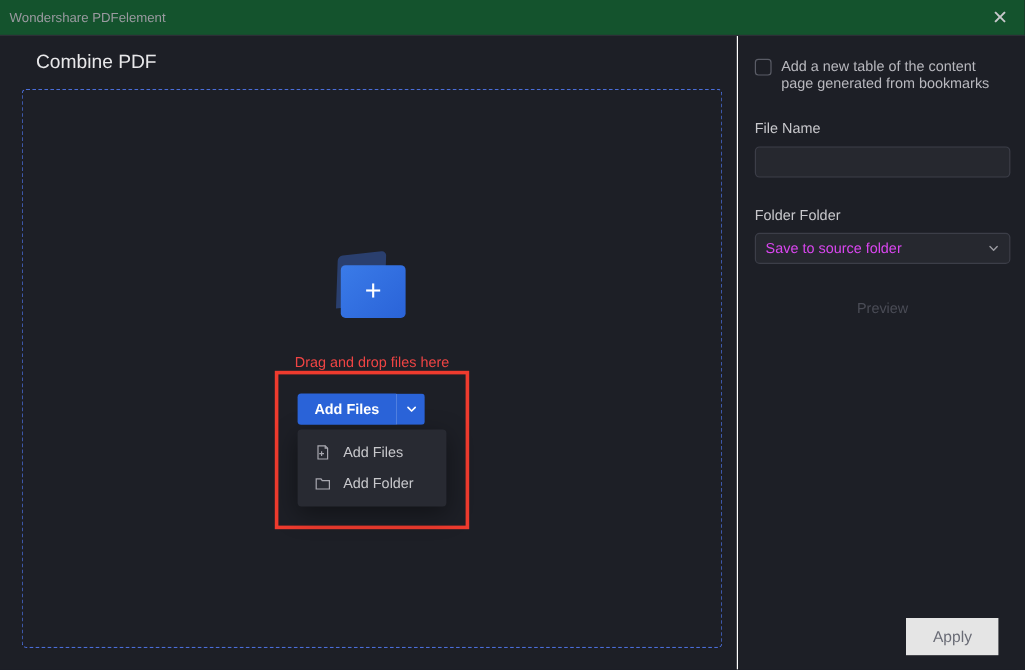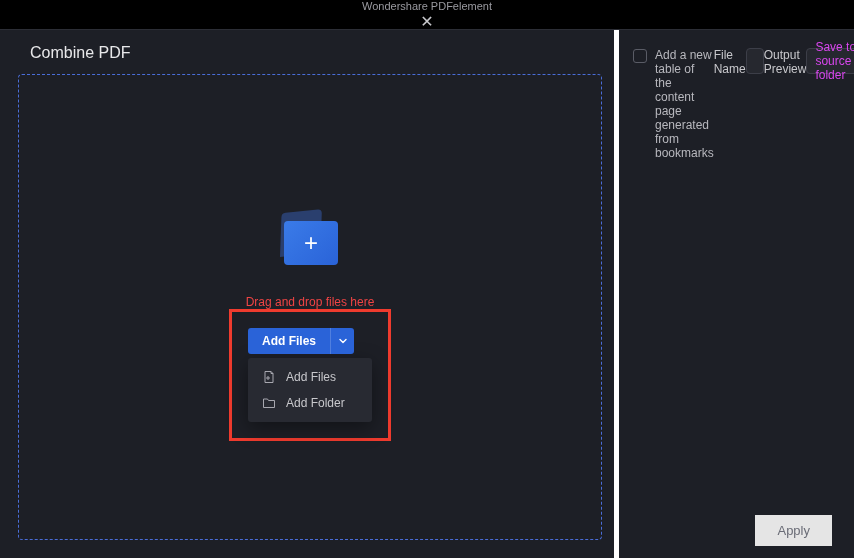--- a/index.html
+++ b/index.html
@@ -7,27 +7,26 @@
       width: 854px;
       height: 558px;
       background: #1d1f26;
       font-family: -apple-system, BlinkMacSystemFont, "Segoe UI", sans-serif;
       color: #c8c8cc;
       overflow: hidden;
       position: relative;
     }
     .titlebar {
       height: 30px;
-      background: #000000;
+      background: #14532d;
       display: flex;
       align-items: center;
       justify-content: space-between;
       padding: 0 8px;
       border-bottom: 1px solid #2c2e36;
-      flex-direction: column;
     }
     .titlebar-title {
       font-size: 11px;
       color: #9a9aa0;
     }
     .titlebar-close {
       font-size: 16px;
       color: #c8c8cc;
       cursor: pointer;
       padding: 0 6px;
@@ -147,23 +146,23 @@
     .dd-icon {
       width: 14px;
       height: 14px;
       display: flex;
       align-items: center;
       justify-content: center;
     }
     .sidebar {
       width: 240px;
       padding: 18px 12px 18px 14px;
-      border-left: 5px solid #ffffff;
-      display: flex;
-      flex-direction: row;
+      border-left: 1px solid #ffffff;
+      display: flex;
+      flex-direction: column;
     }
     .checkbox-row {
       display: flex;
       gap: 8px;
       font-size: 12px;
       color: #b8b8be;
       margin-bottom: 24px;
     }
     .checkbox {
       width: 14px;
@@ -283,21 +282,21 @@
 
   <div class="sidebar">
     <div class="checkbox-row">
       <div class="checkbox"></div>
       <span>Add a new table of the content page generated from bookmarks</span>
     </div>
 
     <div class="field-label">File Name</div>
     <input class="text-input" type="text" value="" style="">
 
-    <div class="field-label">Output Preview</div>
+    <div class="field-label">Folder Folder</div>
     <div class="select-field">
       <span>Save to source folder</span>
       <svg width="10" height="10" viewBox="0 0 10 10">
         <path d="M2 3.5 L5 6.5 L8 3.5" stroke="#9a9aa0" stroke-width="1.2" fill="none" stroke-linecap="round" stroke-linejoin="round"></path>
       </svg>
     </div>
 
     <div class="preview-btn">Preview</div>
   </div>
 

